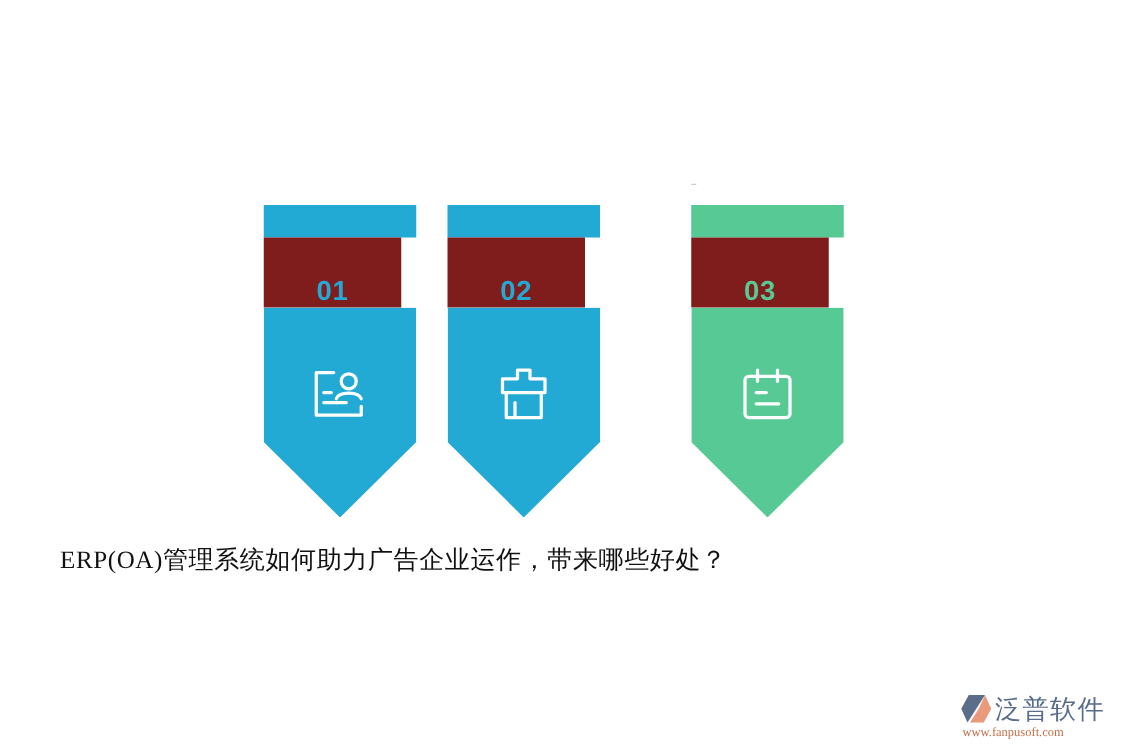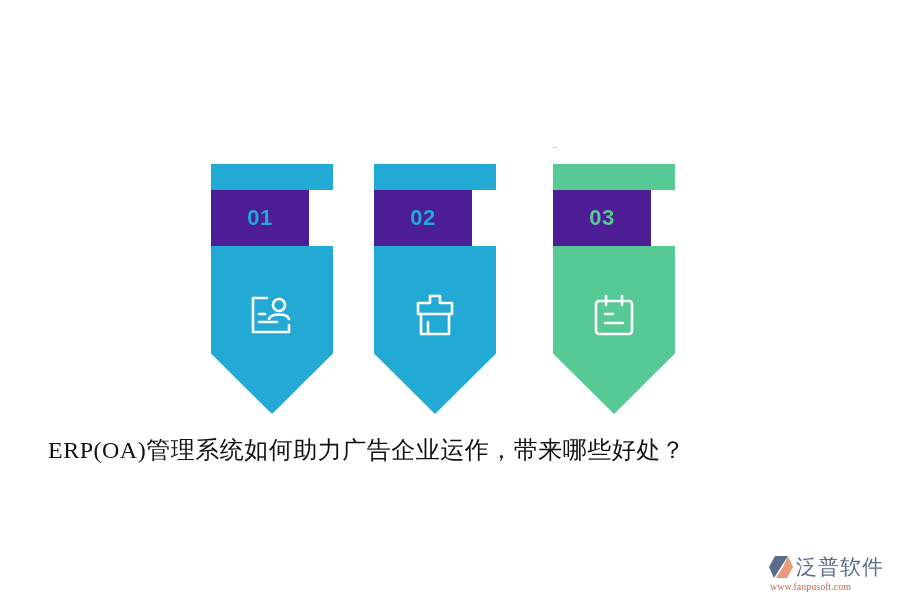--- a/index.html
+++ b/index.html
@@ -1,24 +1,24 @@
 <!DOCTYPE html>
 <html><head>
 <meta charset="utf-8">
 <style>
   html,body{margin:0;padding:0;}
   body{width:900px;height:600px;background:#ffffff;position:relative;overflow:hidden;font-family:"Liberation Sans",sans-serif;}
   .card{position:absolute;top:164px;width:122px;height:250px;}
   .card .topbar{position:absolute;left:0;top:0;width:122px;height:26px;}
-  .card .band{position:absolute;left:0;top:26px;width:98px;height:56px;background:#4c1d95;display:flex;align-items:center;justify-content:center;}
+  .card .band{position:absolute;left:0;top:26px;width:110px;height:56px;background:#7f1d1d;display:flex;align-items:flex-end;justify-content:center;}
   .card .num{font-family:"Liberation Sans",sans-serif;font-size:22px;font-weight:bold;letter-spacing:0.5px;}
   .card .body{position:absolute;left:0;top:82px;width:122px;height:168px;clip-path:polygon(0 0,100% 0,100% 64%,50% 100%,0 64%);}
   .card .icon{position:absolute;left:38px;top:46px;width:46px;height:46px;}
   .dash{position:absolute;left:553px;top:147px;width:4px;height:1px;background:#cccccc;}
-  .title{position:absolute;left:48px;top:434px;width:820px;font-family:"Liberation Serif","DejaVu Serif",serif;font-size:24px;color:#111111;white-space:nowrap;letter-spacing:0.5px;}
+  .title{position:absolute;left:48px;top:434px;width:820px;font-family:"Liberation Serif","DejaVu Serif",serif;font-size:20px;color:#111111;white-space:nowrap;letter-spacing:0.5px;}
   .logo{position:absolute;left:768px;top:553px;width:130px;height:44px;}
   .logo .mark{position:absolute;left:0;top:2px;width:26px;height:24px;}
   .logo .brand{position:absolute;left:28px;top:0px;font-family:"DejaVu Sans",sans-serif;font-size:21px;color:#5a6e8c;letter-spacing:1px;white-space:nowrap;}
   .logo .url{position:absolute;left:2px;top:28px;font-family:"Liberation Serif",serif;font-size:10px;color:#c0704a;white-space:nowrap;}
 </style>
 </head>
 <body>
 
 <div class="dash"></div>
 
@@ -31,21 +31,21 @@
     <svg class="icon" viewBox="0 0 46 46" fill="none" stroke="#ffffff" stroke-width="2.6" stroke-linecap="round" stroke-linejoin="round">
       <path d="M18 6 H4 V40 H40 V33"></path>
       <line x1="10" y1="22" x2="16" y2="22"></line>
       <line x1="10" y1="30" x2="28" y2="30"></line>
       <circle cx="30" cy="13" r="6"></circle>
       <path d="M20 27 C22 21,38 21,40 27"></path>
     </svg>
   </div>
 </div>
 
-<div class="card" style="left:374px;">
+<div class="card" style="left:358px;">
   <div class="topbar" style="background:#22aad4;"></div>
   <div class="band">
     <span class="num" style="color:#22aad4;">02</span>
   </div>
   <div class="body" style="background:#22aad4;">
     <svg class="icon" viewBox="0 0 46 46" fill="none" stroke="#ffffff" stroke-width="2.6" stroke-linecap="round" stroke-linejoin="round">
       <path d="M18 4 H28 V11 H40 V22 H6 V11 H18 Z"></path>
       <path d="M9 22 V42 H37 V22"></path>
       <line x1="16" y1="30" x2="16" y2="42"></line>
     </svg>

